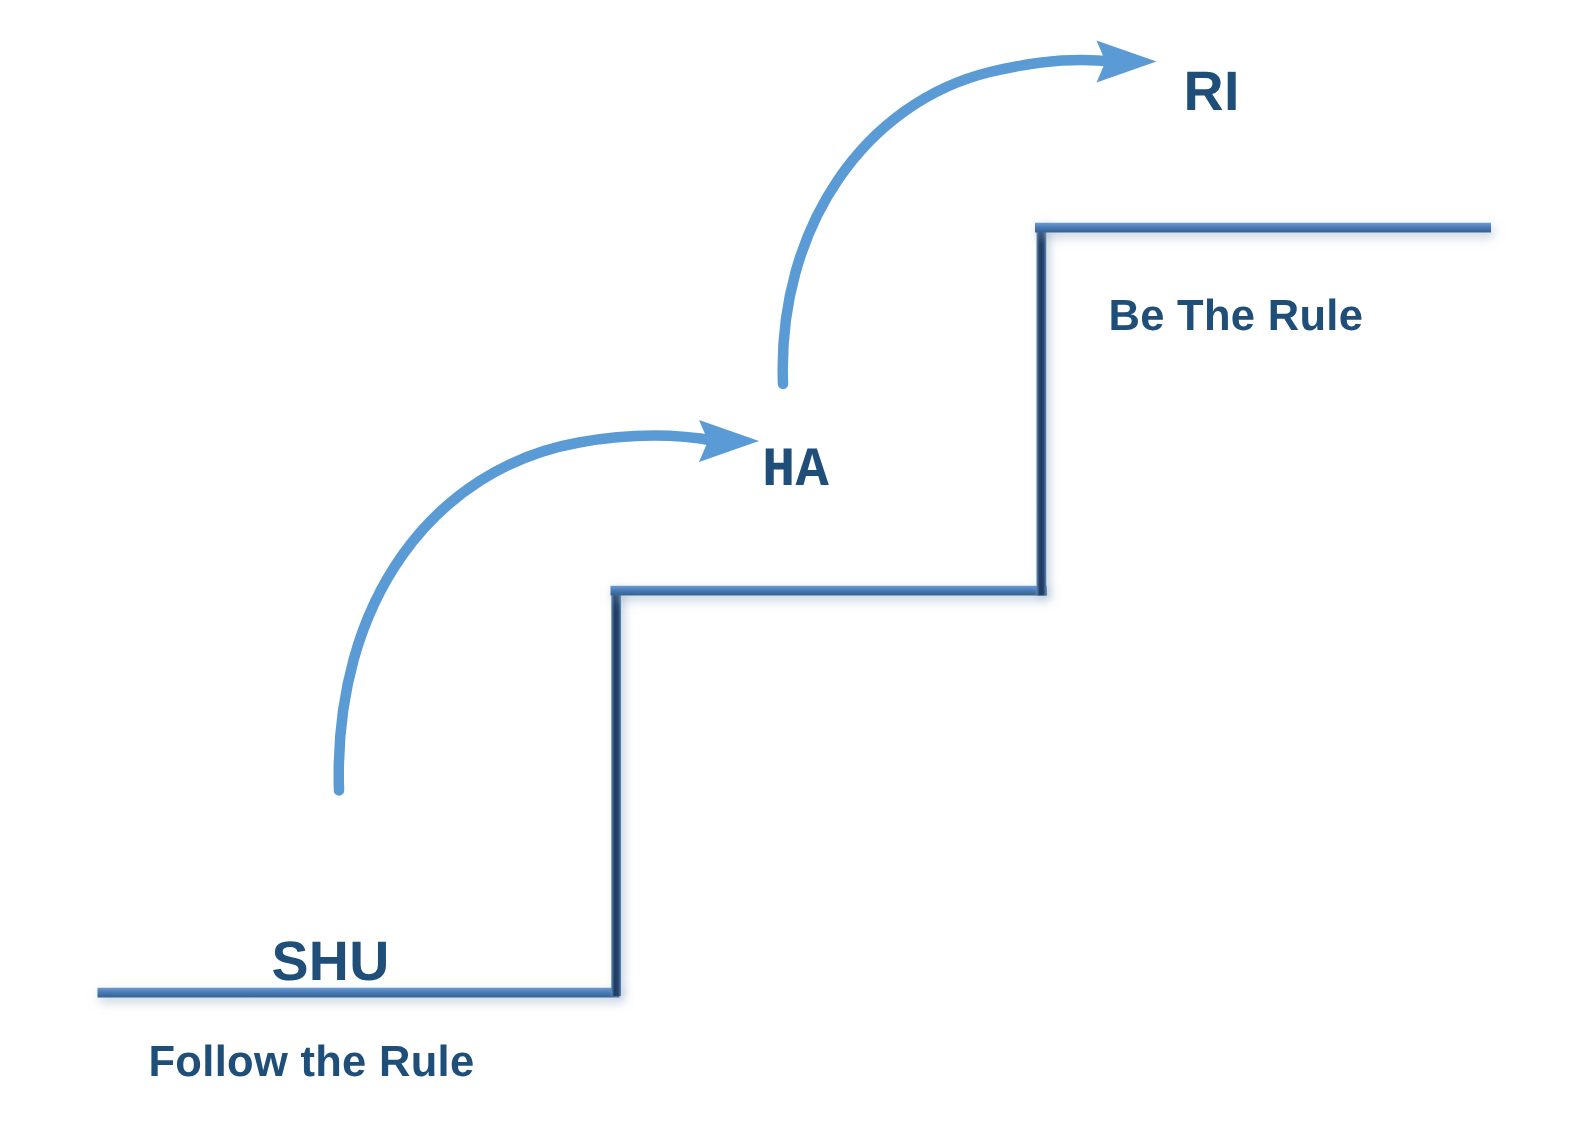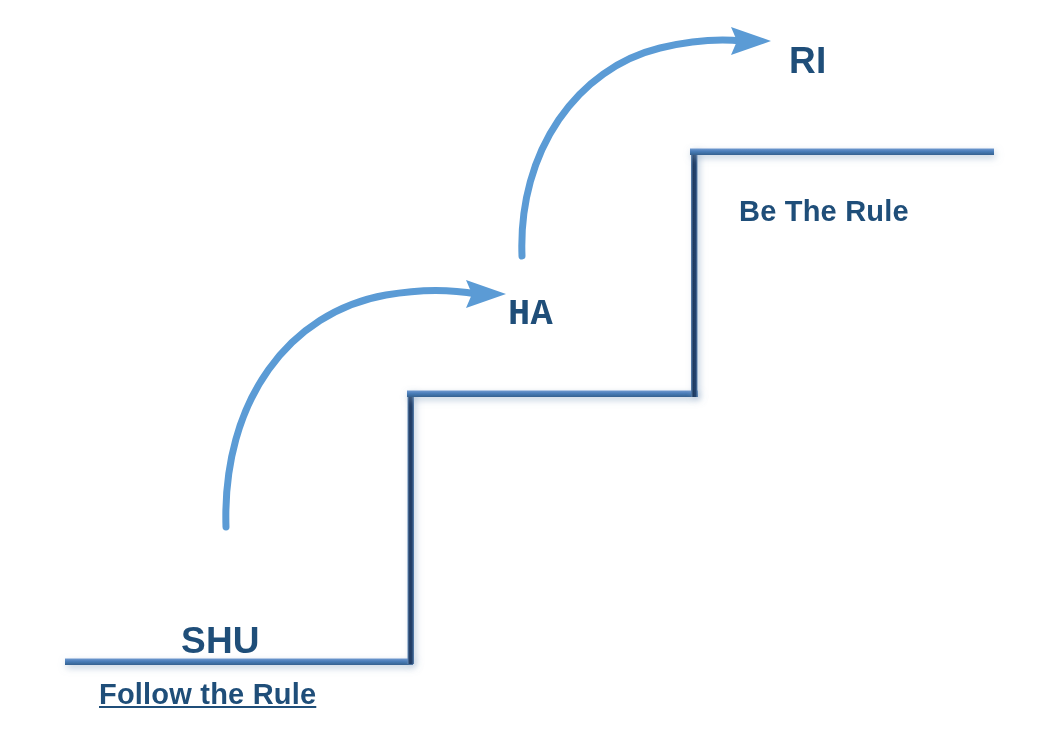--- a/index.html
+++ b/index.html
@@ -39,21 +39,21 @@
   }
   .stage-label {
     font-size: 37px;
   }
   .rule-label {
     font-size: 29px;
   }
   #label-shu   { left: 181px; top: 590px; margin-top: 32px; }
   #label-ha    { left: 508px; top: 296px; font-family: Liberation Mono, monospace; }
   #label-ri    { left: 789px; top: 42px;  }
-  #label-follow{ left: 99px;  top: 680px; text-decoration: underline; }
+  #label-follow{ left: 99px;  top: 694px; }
   #label-break { left: 464px; top: 441px; }
   #label-be    { left: 739px; top: 197px; }
 </style>
 </head>
 <body>
 
 <div id="canvas">
 
   <svg id="diagram-svg" viewBox="0 0 1060 752" xmlns="http://www.w3.org/2000/svg">
     <defs>

